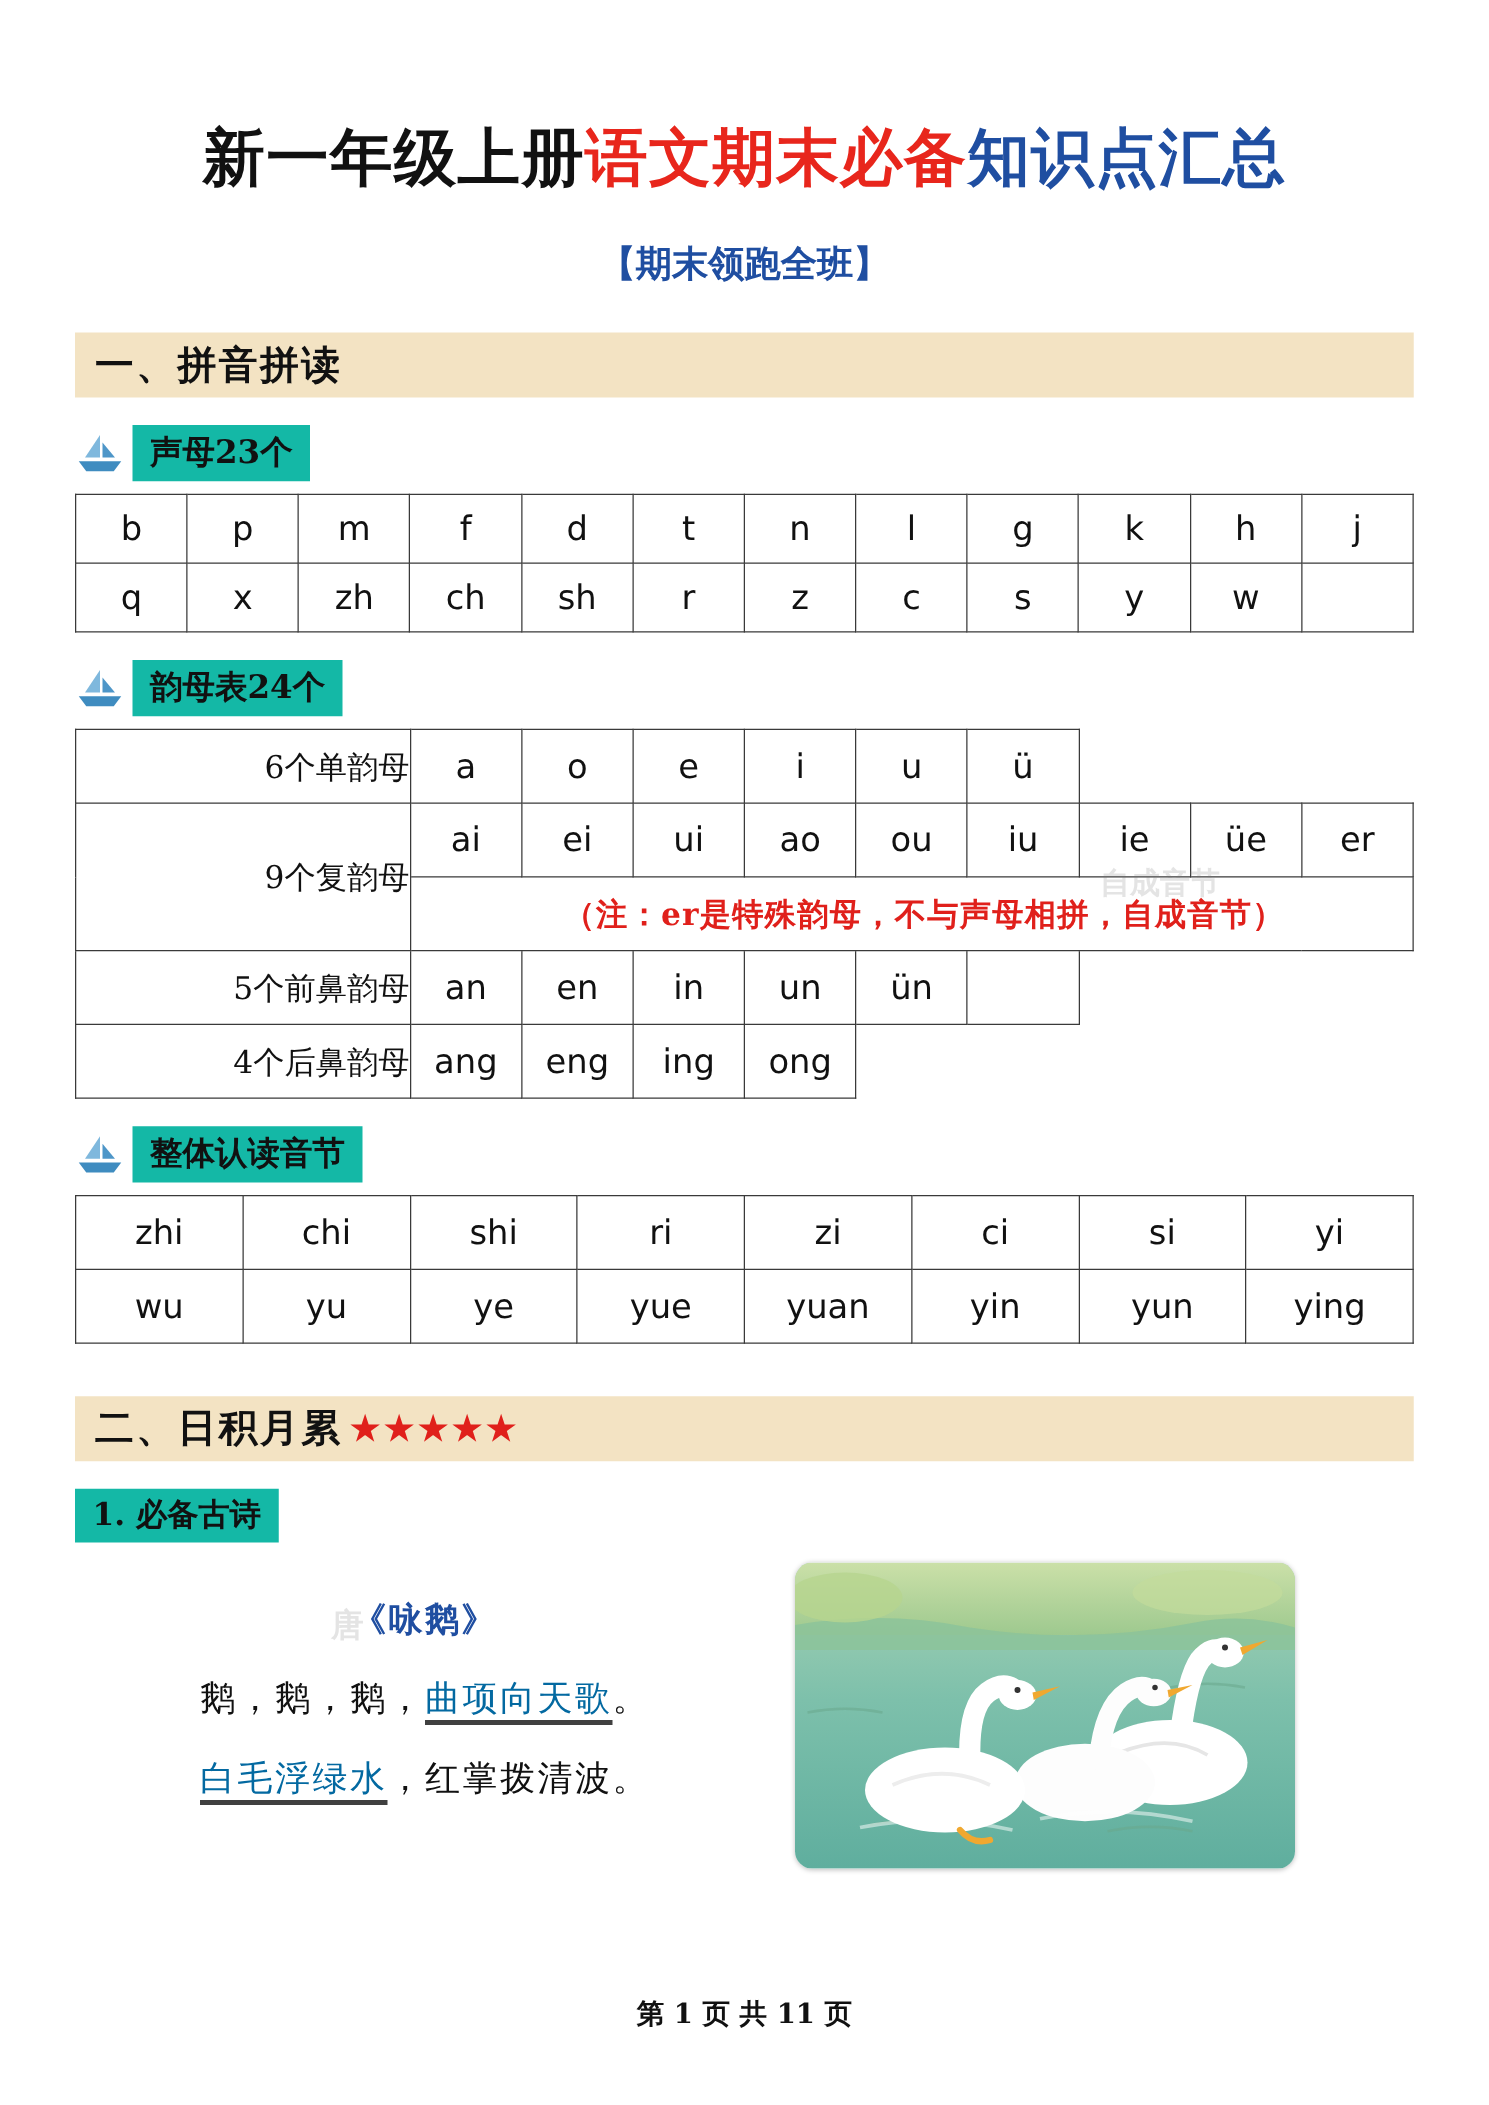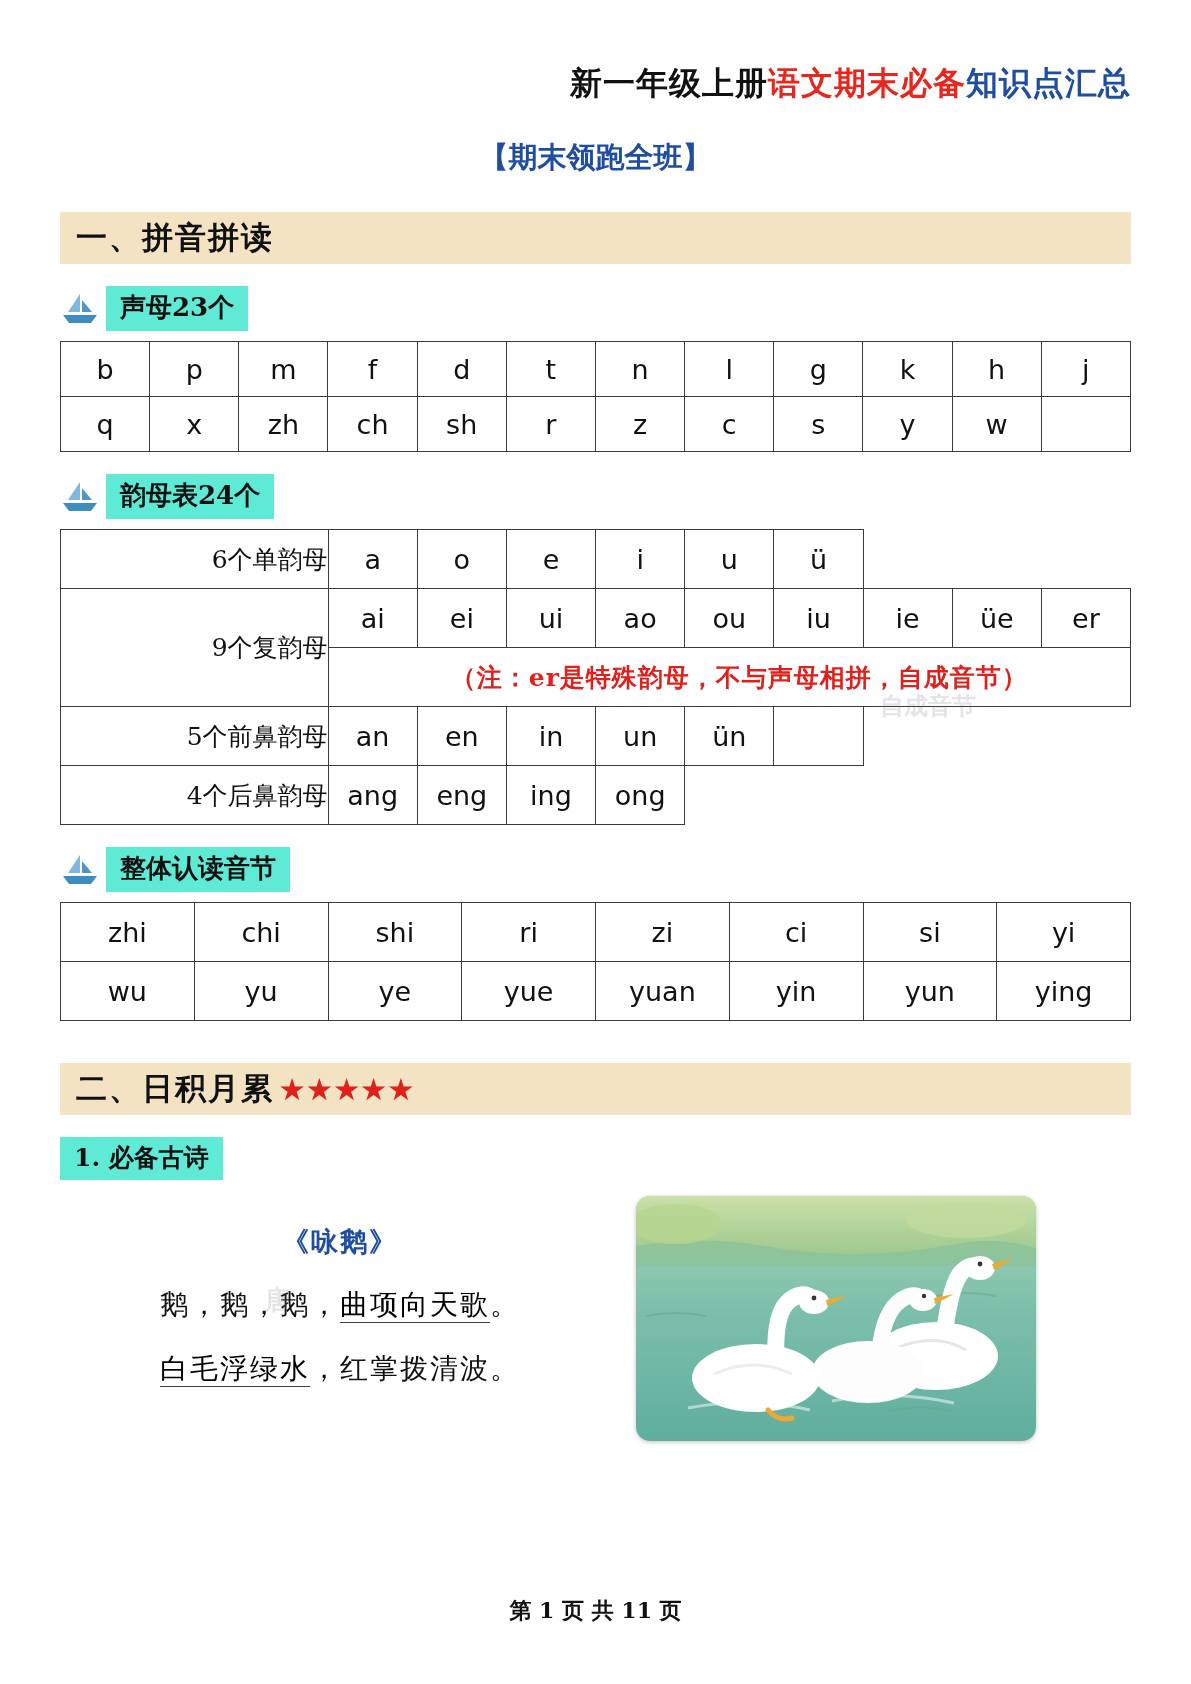--- a/index.html
+++ b/index.html
@@ -18,25 +18,25 @@
   .page {
     position: relative;
     width: 1191px;
     height: 1684px;
     box-sizing: border-box;
     padding: 0 60px;
   }
 
   
   .title-row {
-    text-align: right;
-    padding-top: 62px;
-    font-family: "DejaVu Serif", "Liberation Serif", serif;
-    font-weight: bold;
-    font-size: 32px;
+    text-align: center;
+    padding-top: 93px;
+    font-family: "DejaVu Serif", "Liberation Serif", serif;
+    font-weight: bold;
+    font-size: 50px;
     letter-spacing: 1px;
     white-space: nowrap;
   }
   .title-row .seg-black { color: #111111; }
   .title-row .seg-red { color: #e8261c; }
   .title-row .seg-blue { color: #1f4ea1; }
   .subtitle {
     text-align: center;
     margin-top: 32px;
     font-family: Liberation Mono, monospace;
@@ -73,21 +73,21 @@
     margin-top: 22px;
     margin-bottom: 10px;
   }
   .boat-icon {
     width: 40px;
     height: 34px;
     margin-right: 6px;
     flex: none;
   }
   .subhead-label {
-    background: #5eead4;
+    background: #14b8a6;
     padding: 4px 14px 6px 14px;
     font-family: "DejaVu Serif", "Liberation Serif", serif;
     font-weight: bold;
     font-size: 26px;
     color: #111;
   }
   .plainhead {
     margin-top: 22px;
     margin-bottom: 12px;
   }
@@ -151,22 +151,22 @@
     letter-spacing: 1px;
   }
   .poem-line {
     margin-top: 26px;
     font-size: 28px;
     color: #111;
     text-align: center;
     letter-spacing: 2px;
   }
   .poem-line .red-underline {
-    color: #000000;
-    border-bottom: 1px solid #404040;
+    color: #0369a1;
+    border-bottom: 4px solid #404040;
     padding-bottom: 1px;
   }
   .poem-img-wrap {
     margin-left: 16px;
     width: 400px;
     height: 245px;
     border-radius: 14px;
     overflow: hidden;
     box-shadow: 0 1px 4px rgba(0,0,0,.25);
   }

